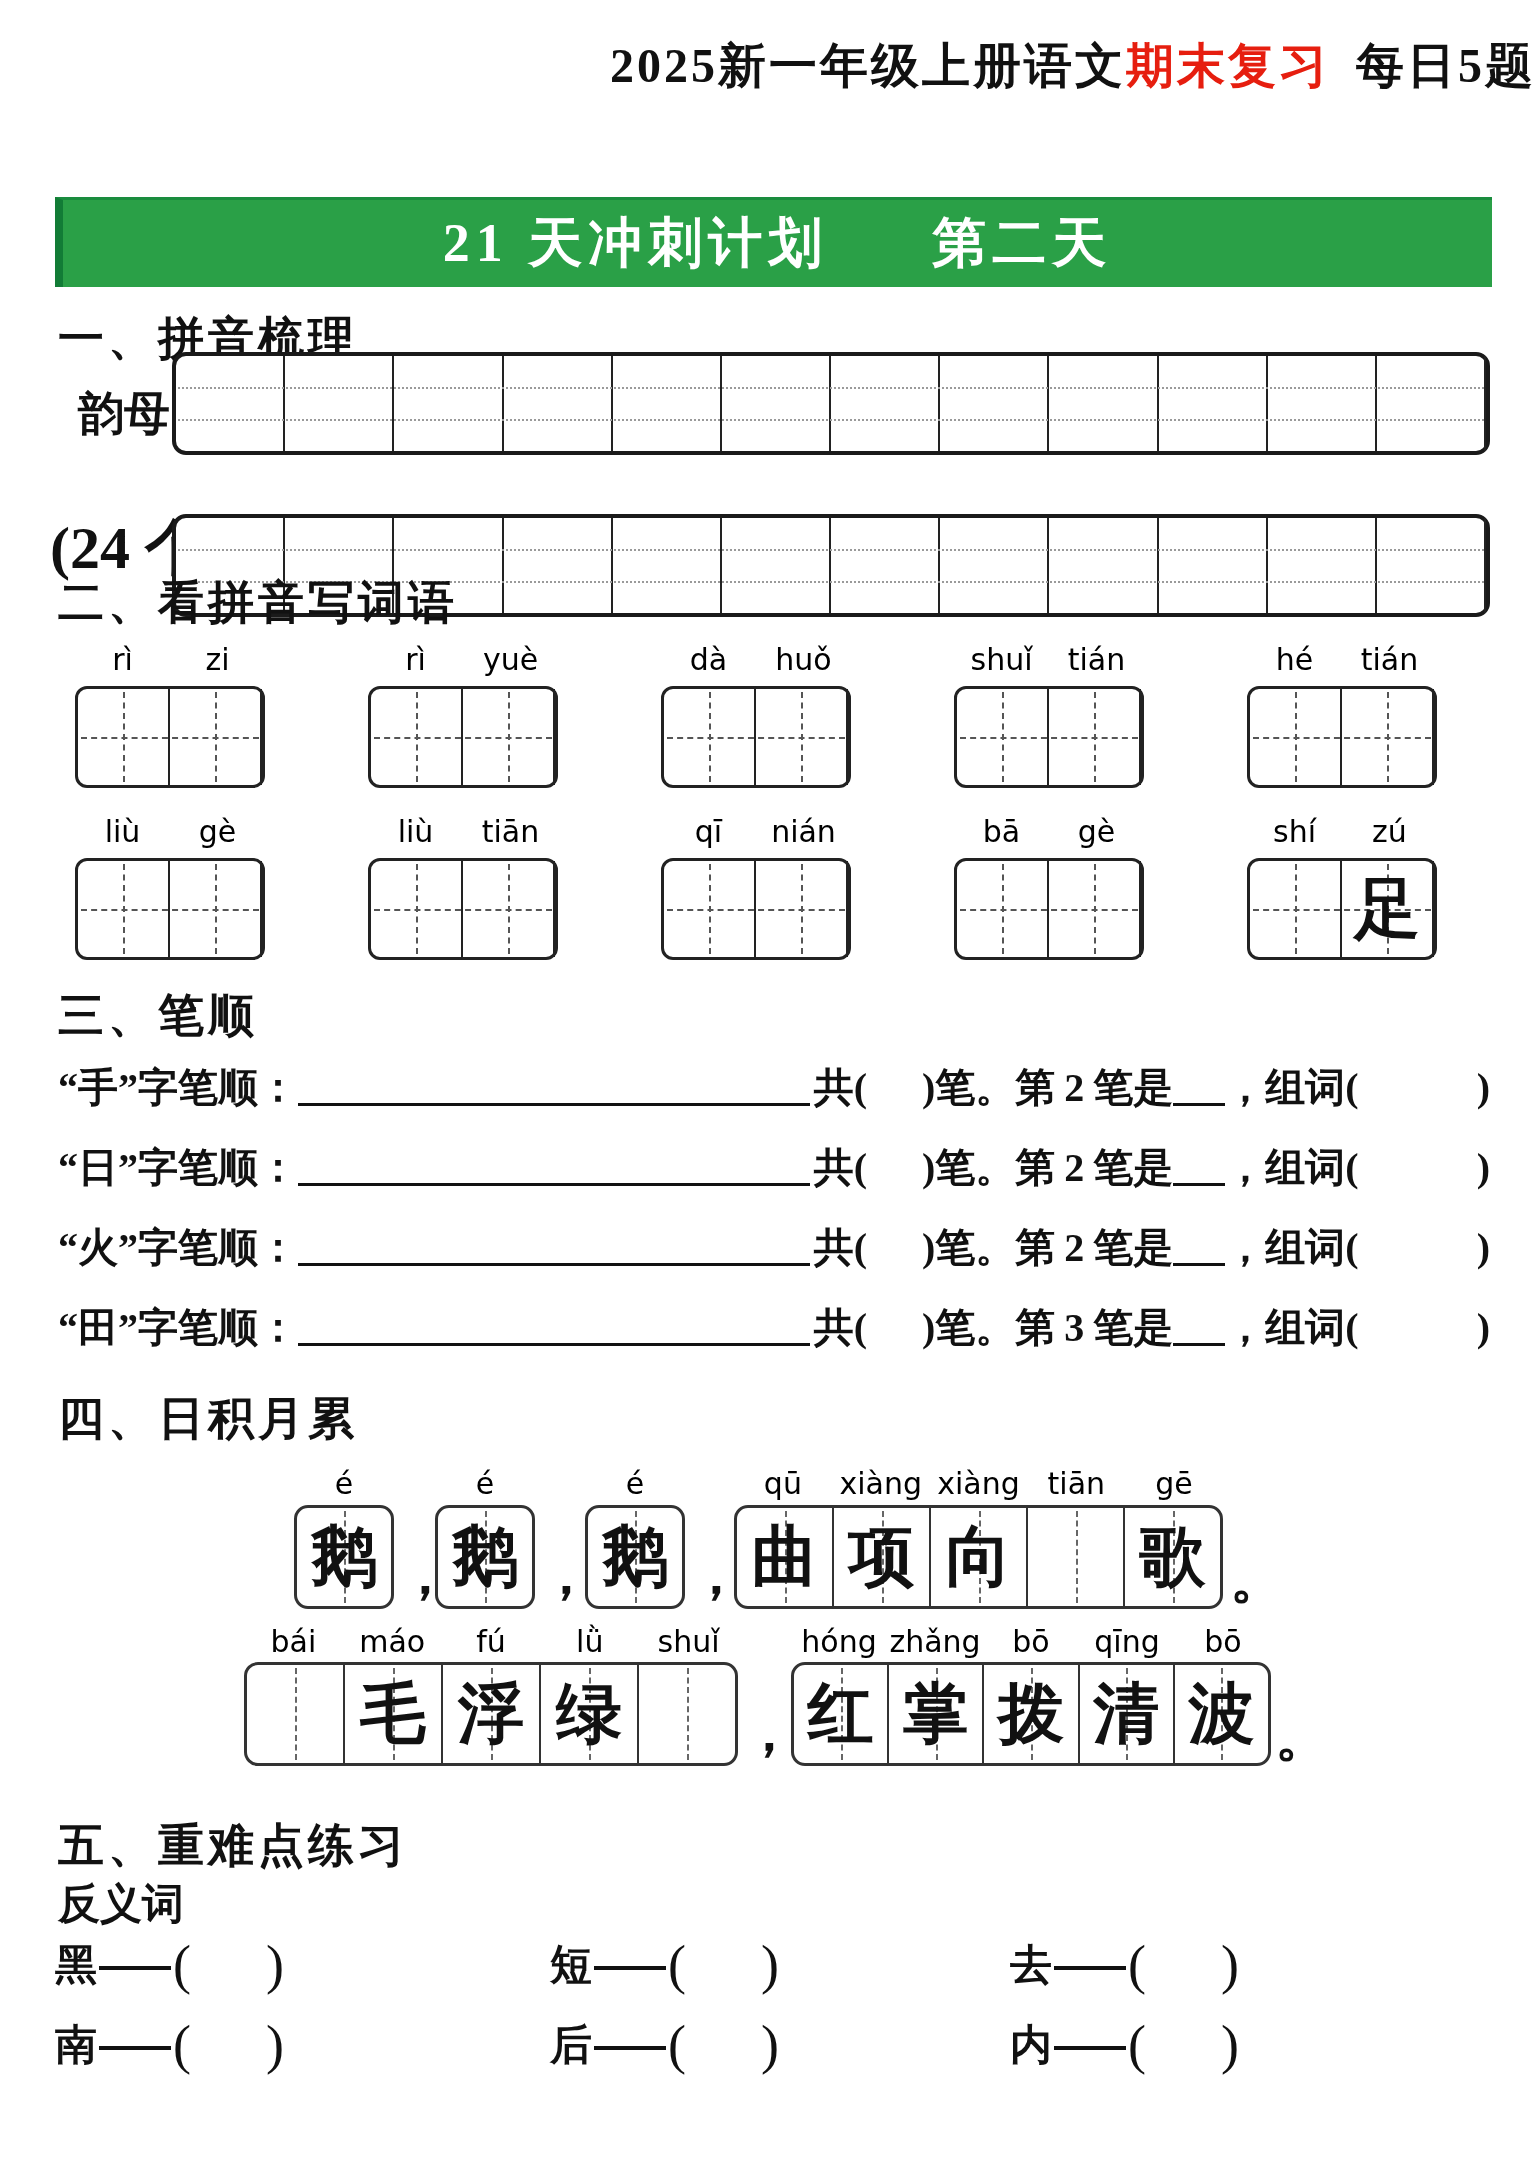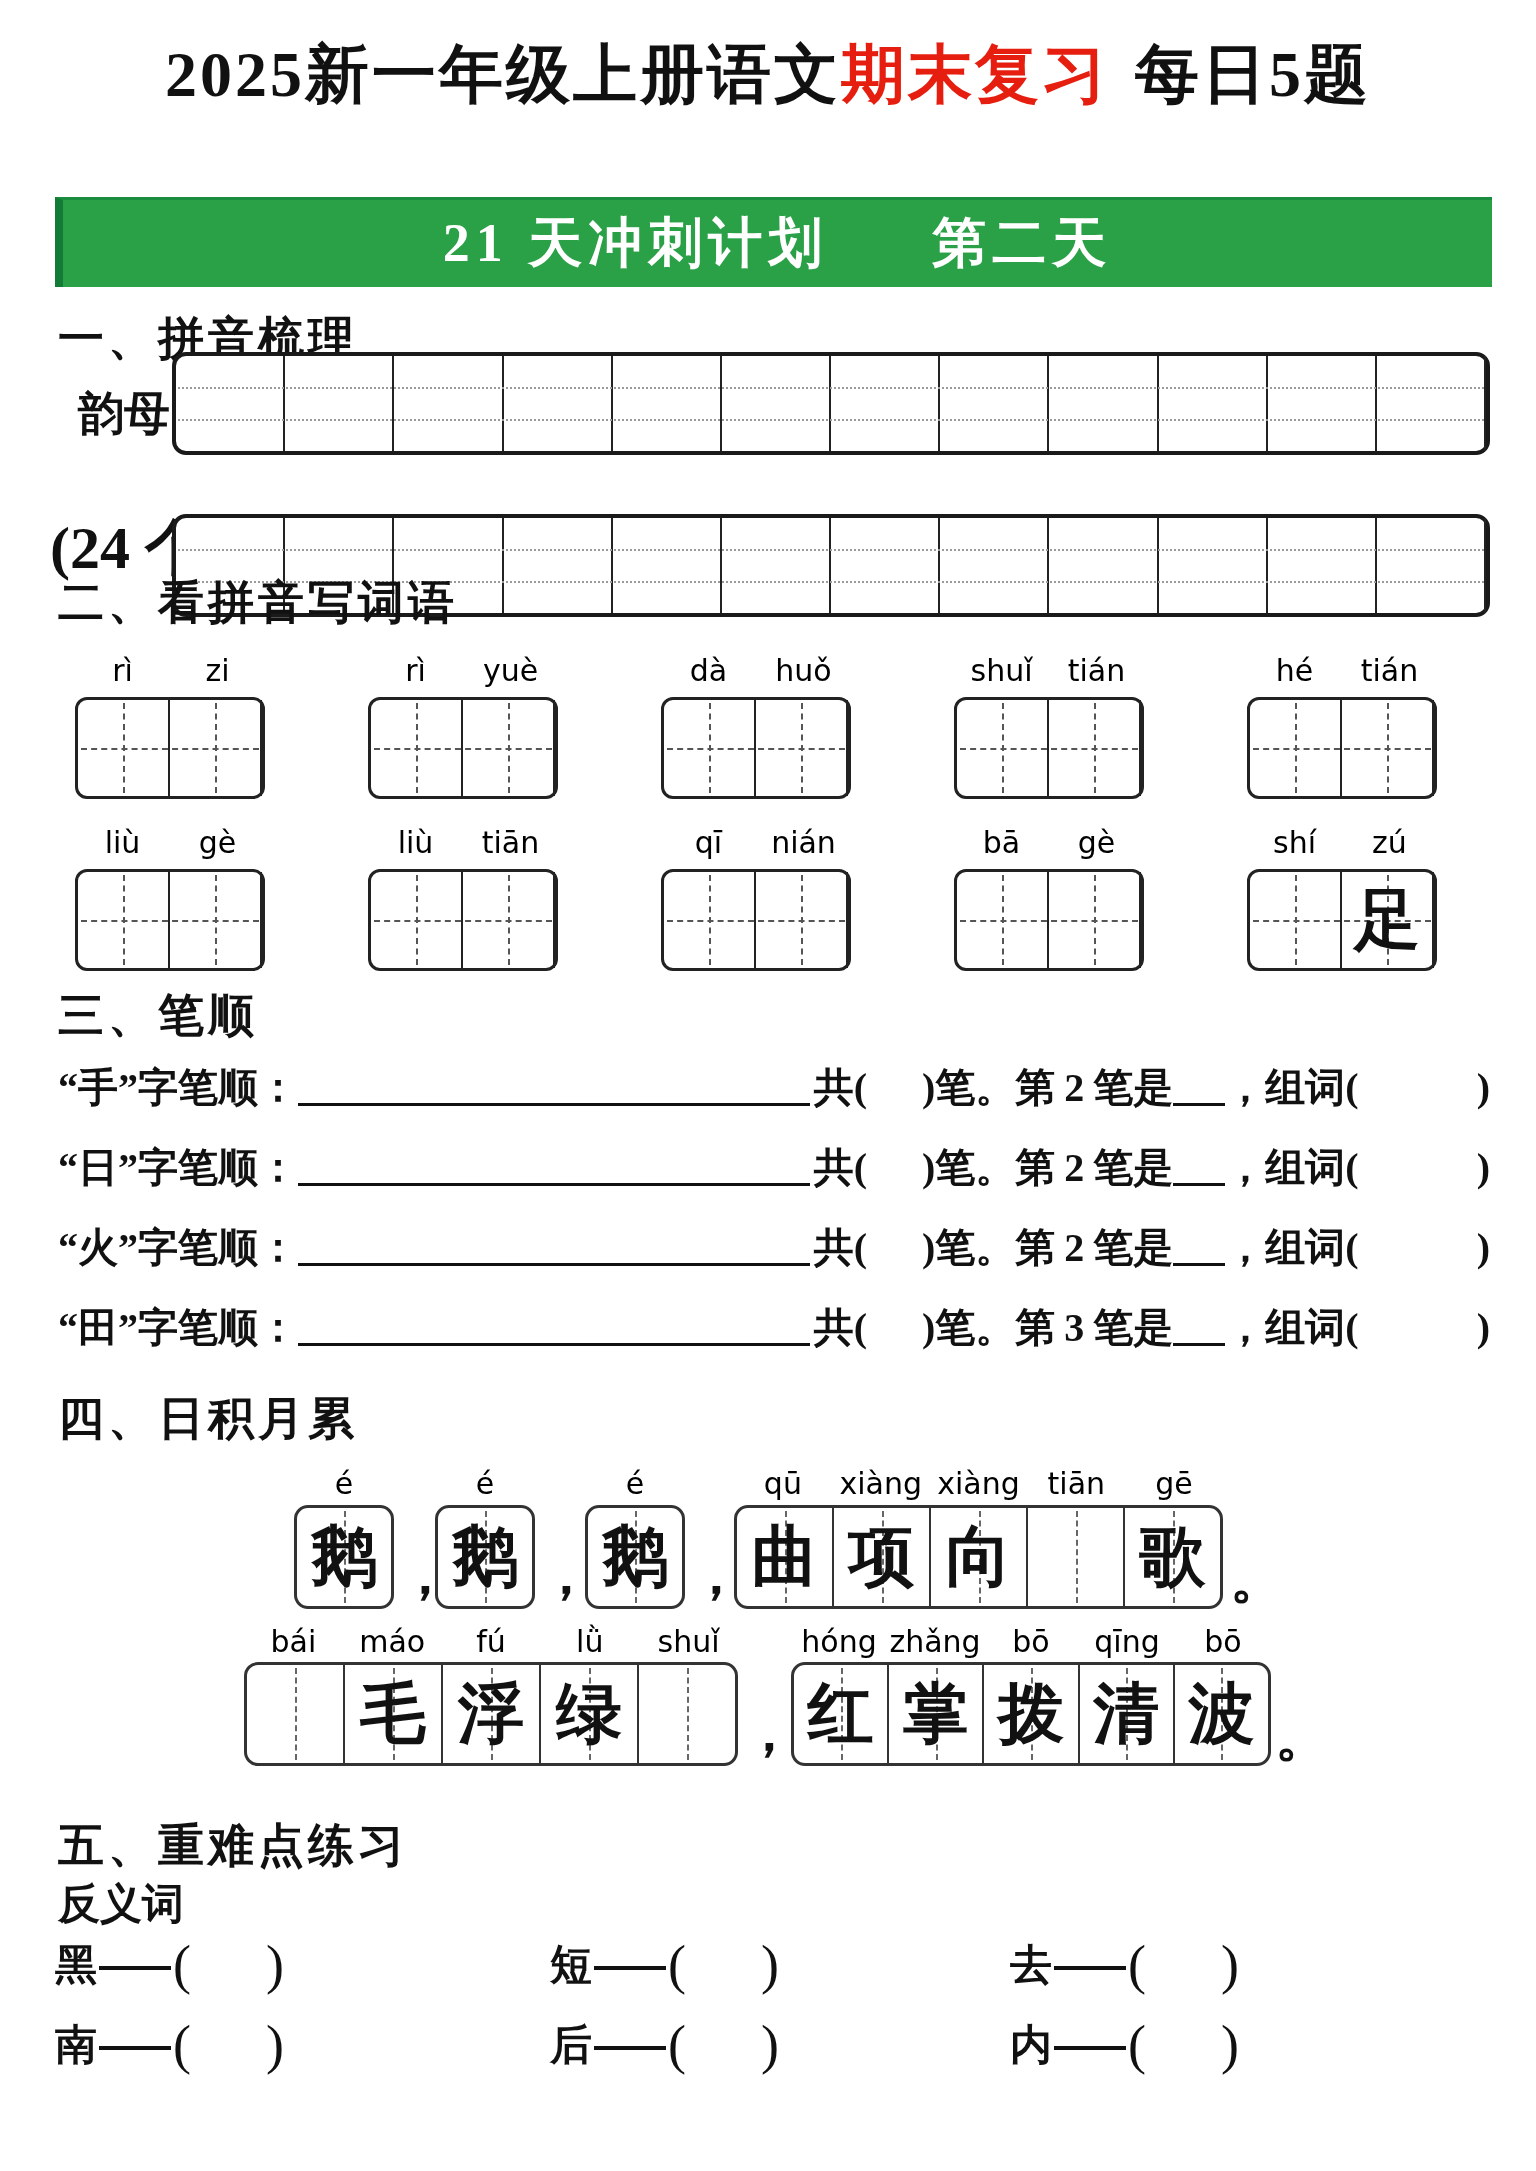--- a/index.html
+++ b/index.html
@@ -1,21 +1,21 @@
 <!DOCTYPE html>
 <html><head>
 <meta charset="utf-8">
 <style>
   html,body{margin:0;padding:0;background:#ffffff;}
   .page{position:relative;width:1536px;height:2171px;background:#ffffff;overflow:hidden;
         font-family:"Liberation Serif","DejaVu Serif",serif;color:#111;}
 
   
-  .title{position:absolute;top:40px;left:0;width:100%;text-align:center;
-         font-size:64px;font-weight:900;letter-spacing:3px;line-height:1.1;white-space:nowrap;}
+  .title{position:absolute;top:40px;left:0;width:100%;text-align:right;
+         font-size:48px;font-weight:900;letter-spacing:3px;line-height:1.1;white-space:nowrap;}
   .title .red{color:#e61e0f;}
   .title .sp{display:inline-block;width:26px;}
 
   
   .banner{position:absolute;top:197px;left:55px;width:1437px;height:90px;
           background:#2aa047;border-left:8px solid #127c36;border-top:3px solid #1a8c3e;
           box-sizing:border-box;display:flex;align-items:center;justify-content:center;gap:104px;}
   .banner span{color:#ffffff;font-size:54px;font-weight:700;letter-spacing:6px;white-space:nowrap;}
 
   
@@ -32,21 +32,21 @@
             border:4px solid #1a1a1a;border-radius:14px;display:flex;background:#fff;}
   .fourline.g1{top:352px}.fourline.g2{top:514px}
   .gcell{flex:1;border-right:2px solid #222;}
   .gcell:last-child{border-right:none;}
   .dotline{position:absolute;left:2px;right:2px;border-top:2px dotted #9a9a9a;}
   .dotline.d1{top:33%}.dotline.d2{top:66%}
 
   
   .s2row{position:absolute;left:75px;width:1362px;display:flex;justify-content:space-between;}
   .s2row.r1{top:640px}.s2row.r2{top:812px}
-  .wgroup{width:190px;margin-top:11px;}
+  .wgroup{width:190px;}
   .pinpair{display:flex;height:40px;margin-bottom:6px;}
   .pinpair span{flex:1;text-align:center;font-family:"DejaVu Sans",sans-serif;
                 font-size:30px;font-weight:500;color:#000;line-height:40px;}
   .wordbox{position:relative;width:190px;height:102px;box-sizing:border-box;
            border:3px solid #222;border-radius:12px;display:flex;background:#fff;}
   .wcell{position:relative;flex:1;border-right:2.5px solid #222;display:flex;align-items:center;justify-content:center;}
   .wcell:last-child{border-right:none;}
   .wcell:before{content:"";position:absolute;top:3px;bottom:3px;left:50%;border-left:2px dashed #555;}
   .hdash{position:absolute;left:3px;right:3px;top:50%;border-top:2px dashed #555;}
 

